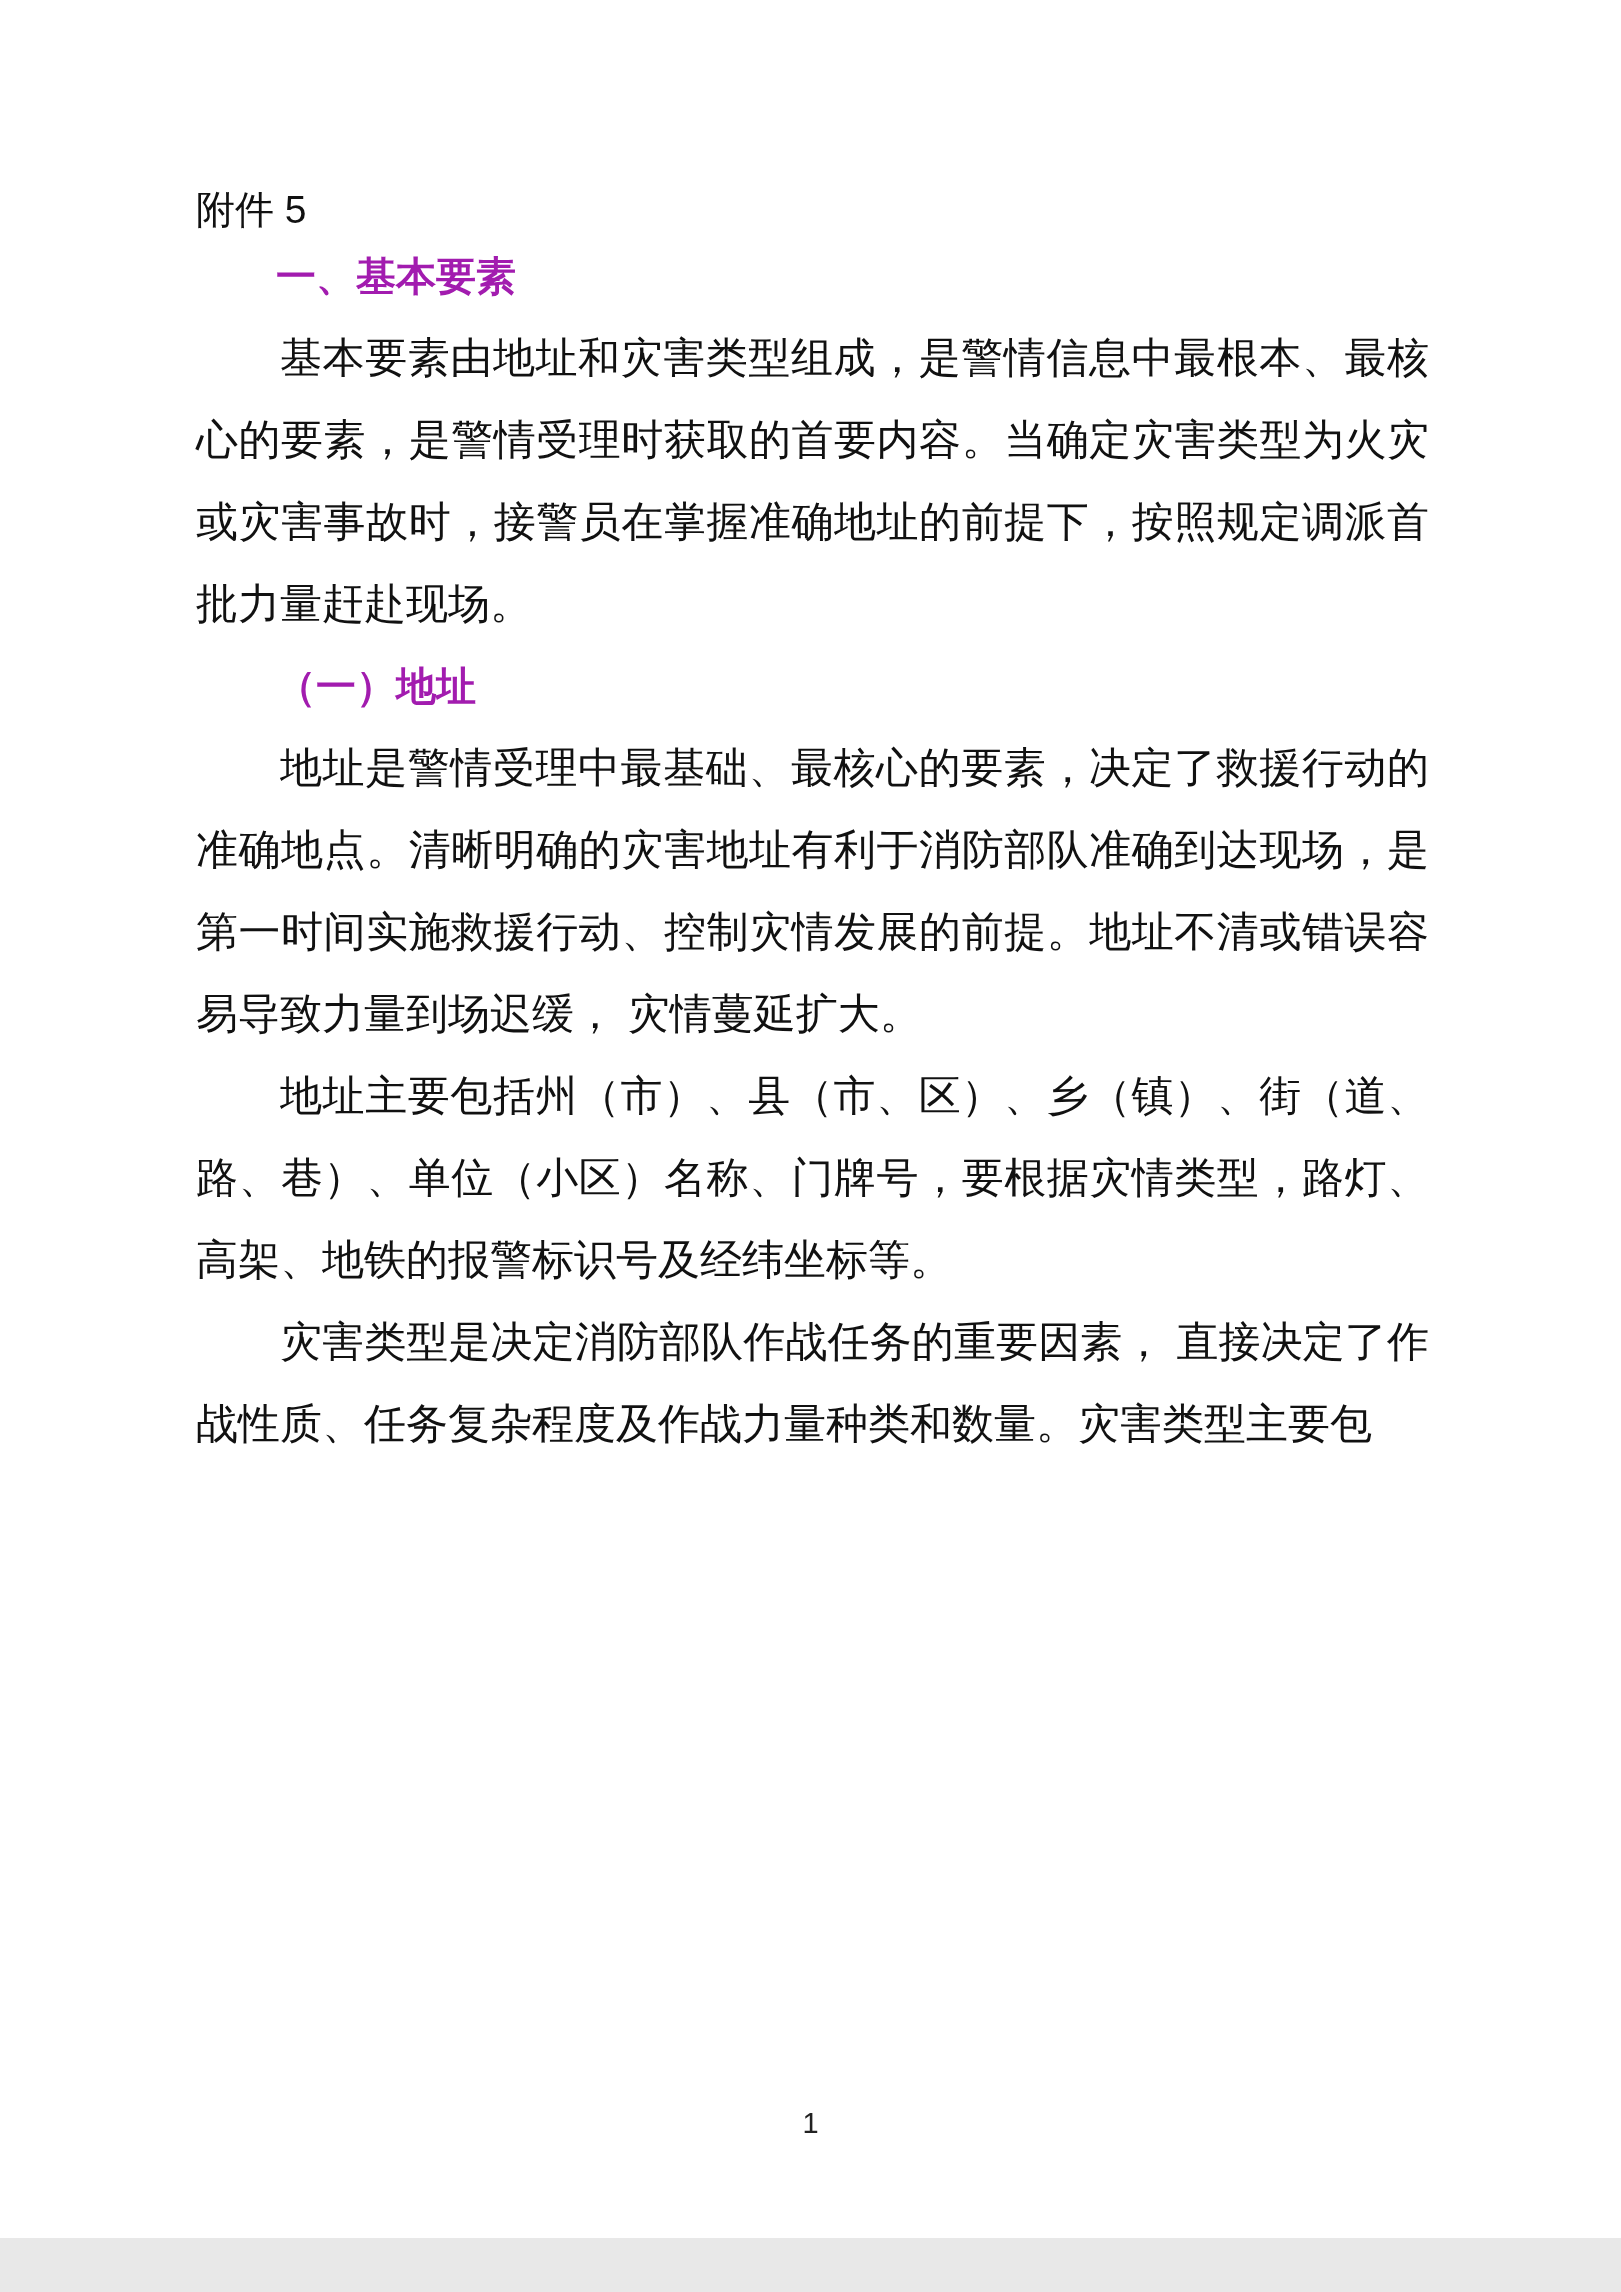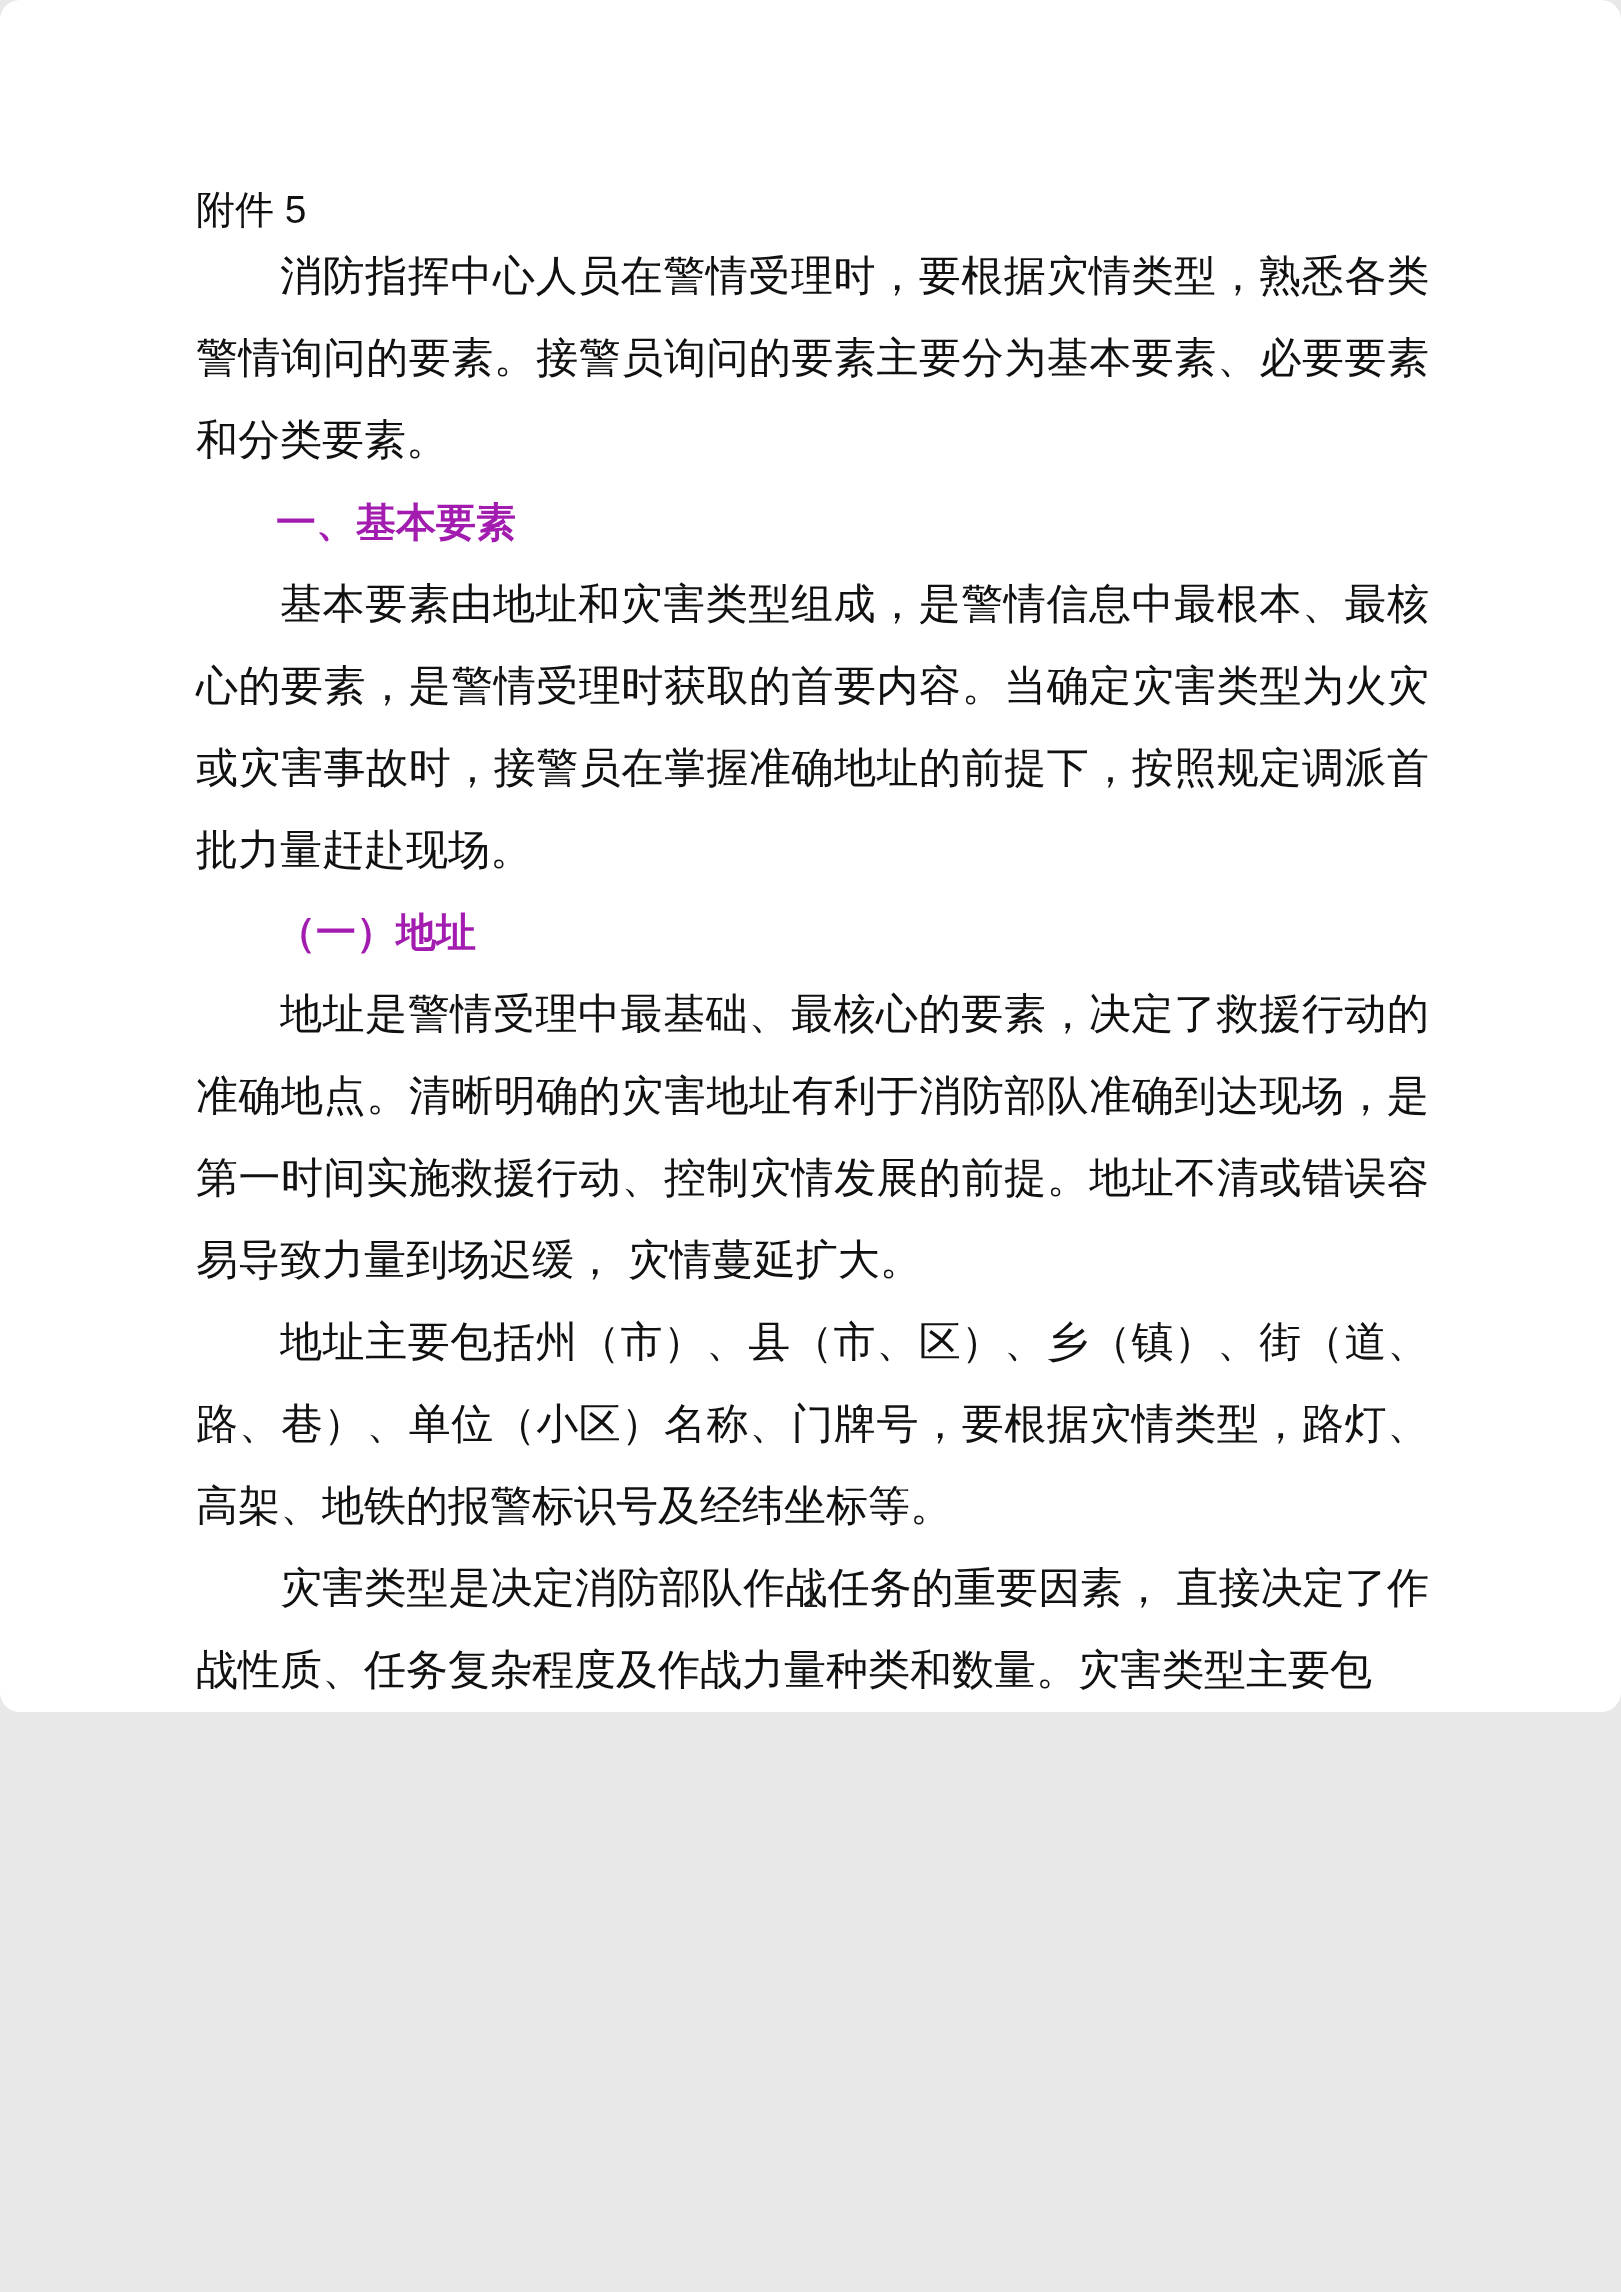--- a/index.html
+++ b/index.html
@@ -4,28 +4,27 @@
 <style>
   html, body {
     margin: 0;
     padding: 0;
     background: #e8e8e8;
     font-family: "Liberation Sans", "DejaVu Sans", sans-serif;
   }
   .page {
     position: relative;
     width: 1621px;
-    height: 1712px;
+    height: 2238px;
     margin: 0 auto;
     background: #ffffff;
     box-sizing: border-box;
     padding: 186px 192px 0 196px;
     color: #111111;
     overflow: hidden;
-    border-radius: 20px;
   }
   .attachment-label {
     font-size: 39px;
     line-height: 1.25;
     text-align: left;
     color: #111111;
   }
   .doc-title {
     font-size: 63px;
     font-weight: 700;
@@ -64,21 +63,20 @@
   }
 </style>
 </head>
 <body>
 
 <div class="page">
 
   <div class="attachment-label">附件 5</div>
 
 
-  <p class="para">消防指挥中心人员在警情受理时，要根据灾情类型，熟悉各类警情询问的要素。接警员询问的要素主要分为基本要素、必要要素和分类要素。</p>
 
   <p class="heading">一、基本要素</p>
 
   <p class="para">基本要素由地址和灾害类型组成，是警情信息中最根本、最核心的要素，是警情受理时获取的首要内容。当确定灾害类型为火灾或灾害事故时，接警员在掌握准确地址的前提下，按照规定调派首批力量赶赴现场。</p>
 
   <p class="heading">（一）地址</p>
 
   <p class="para">地址是警情受理中最基础、最核心的要素，决定了救援行动的准确地点。清晰明确的灾害地址有利于消防部队准确到达现场，是第一时间实施救援行动、控制灾情发展的前提。地址不清或错误容易导致力量到场迟缓， 灾情蔓延扩大。</p>
 
   <p class="para">地址主要包括州（市）、县（市、区）、乡（镇）、街（道、路、巷）、单位（小区）名称、门牌号，要根据灾情类型，路灯、高架、地铁的报警标识号及经纬坐标等。</p>

